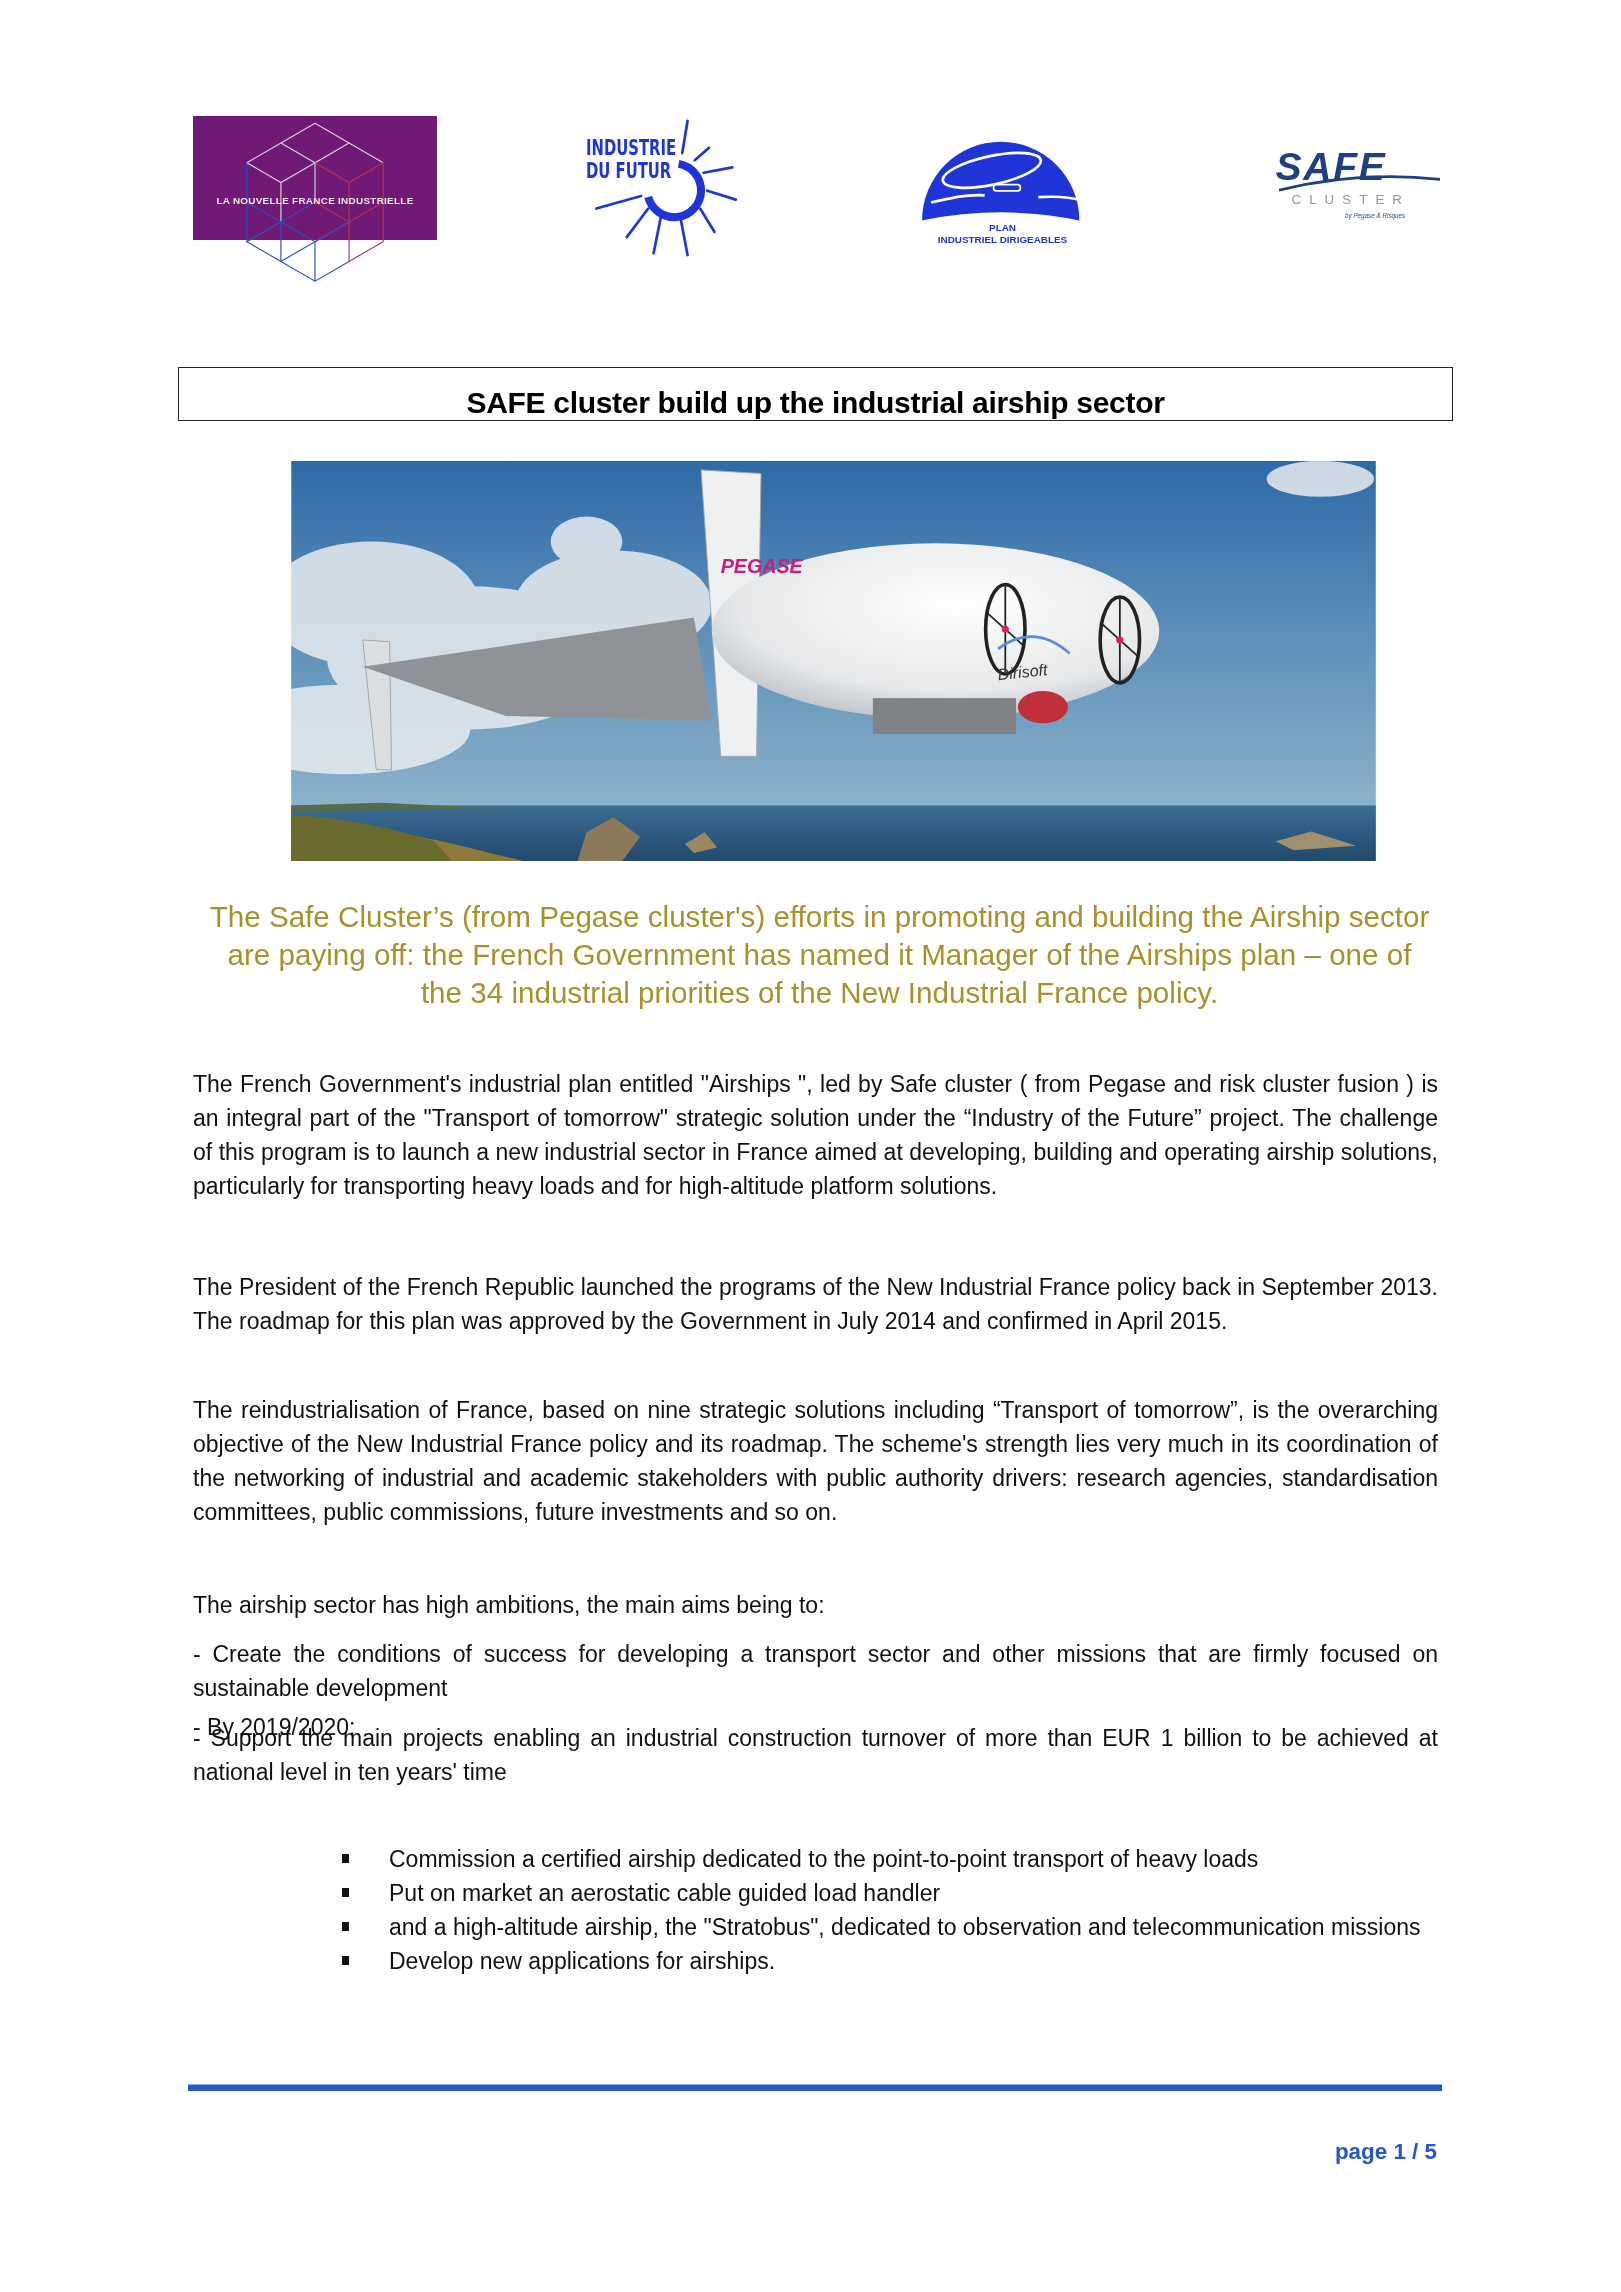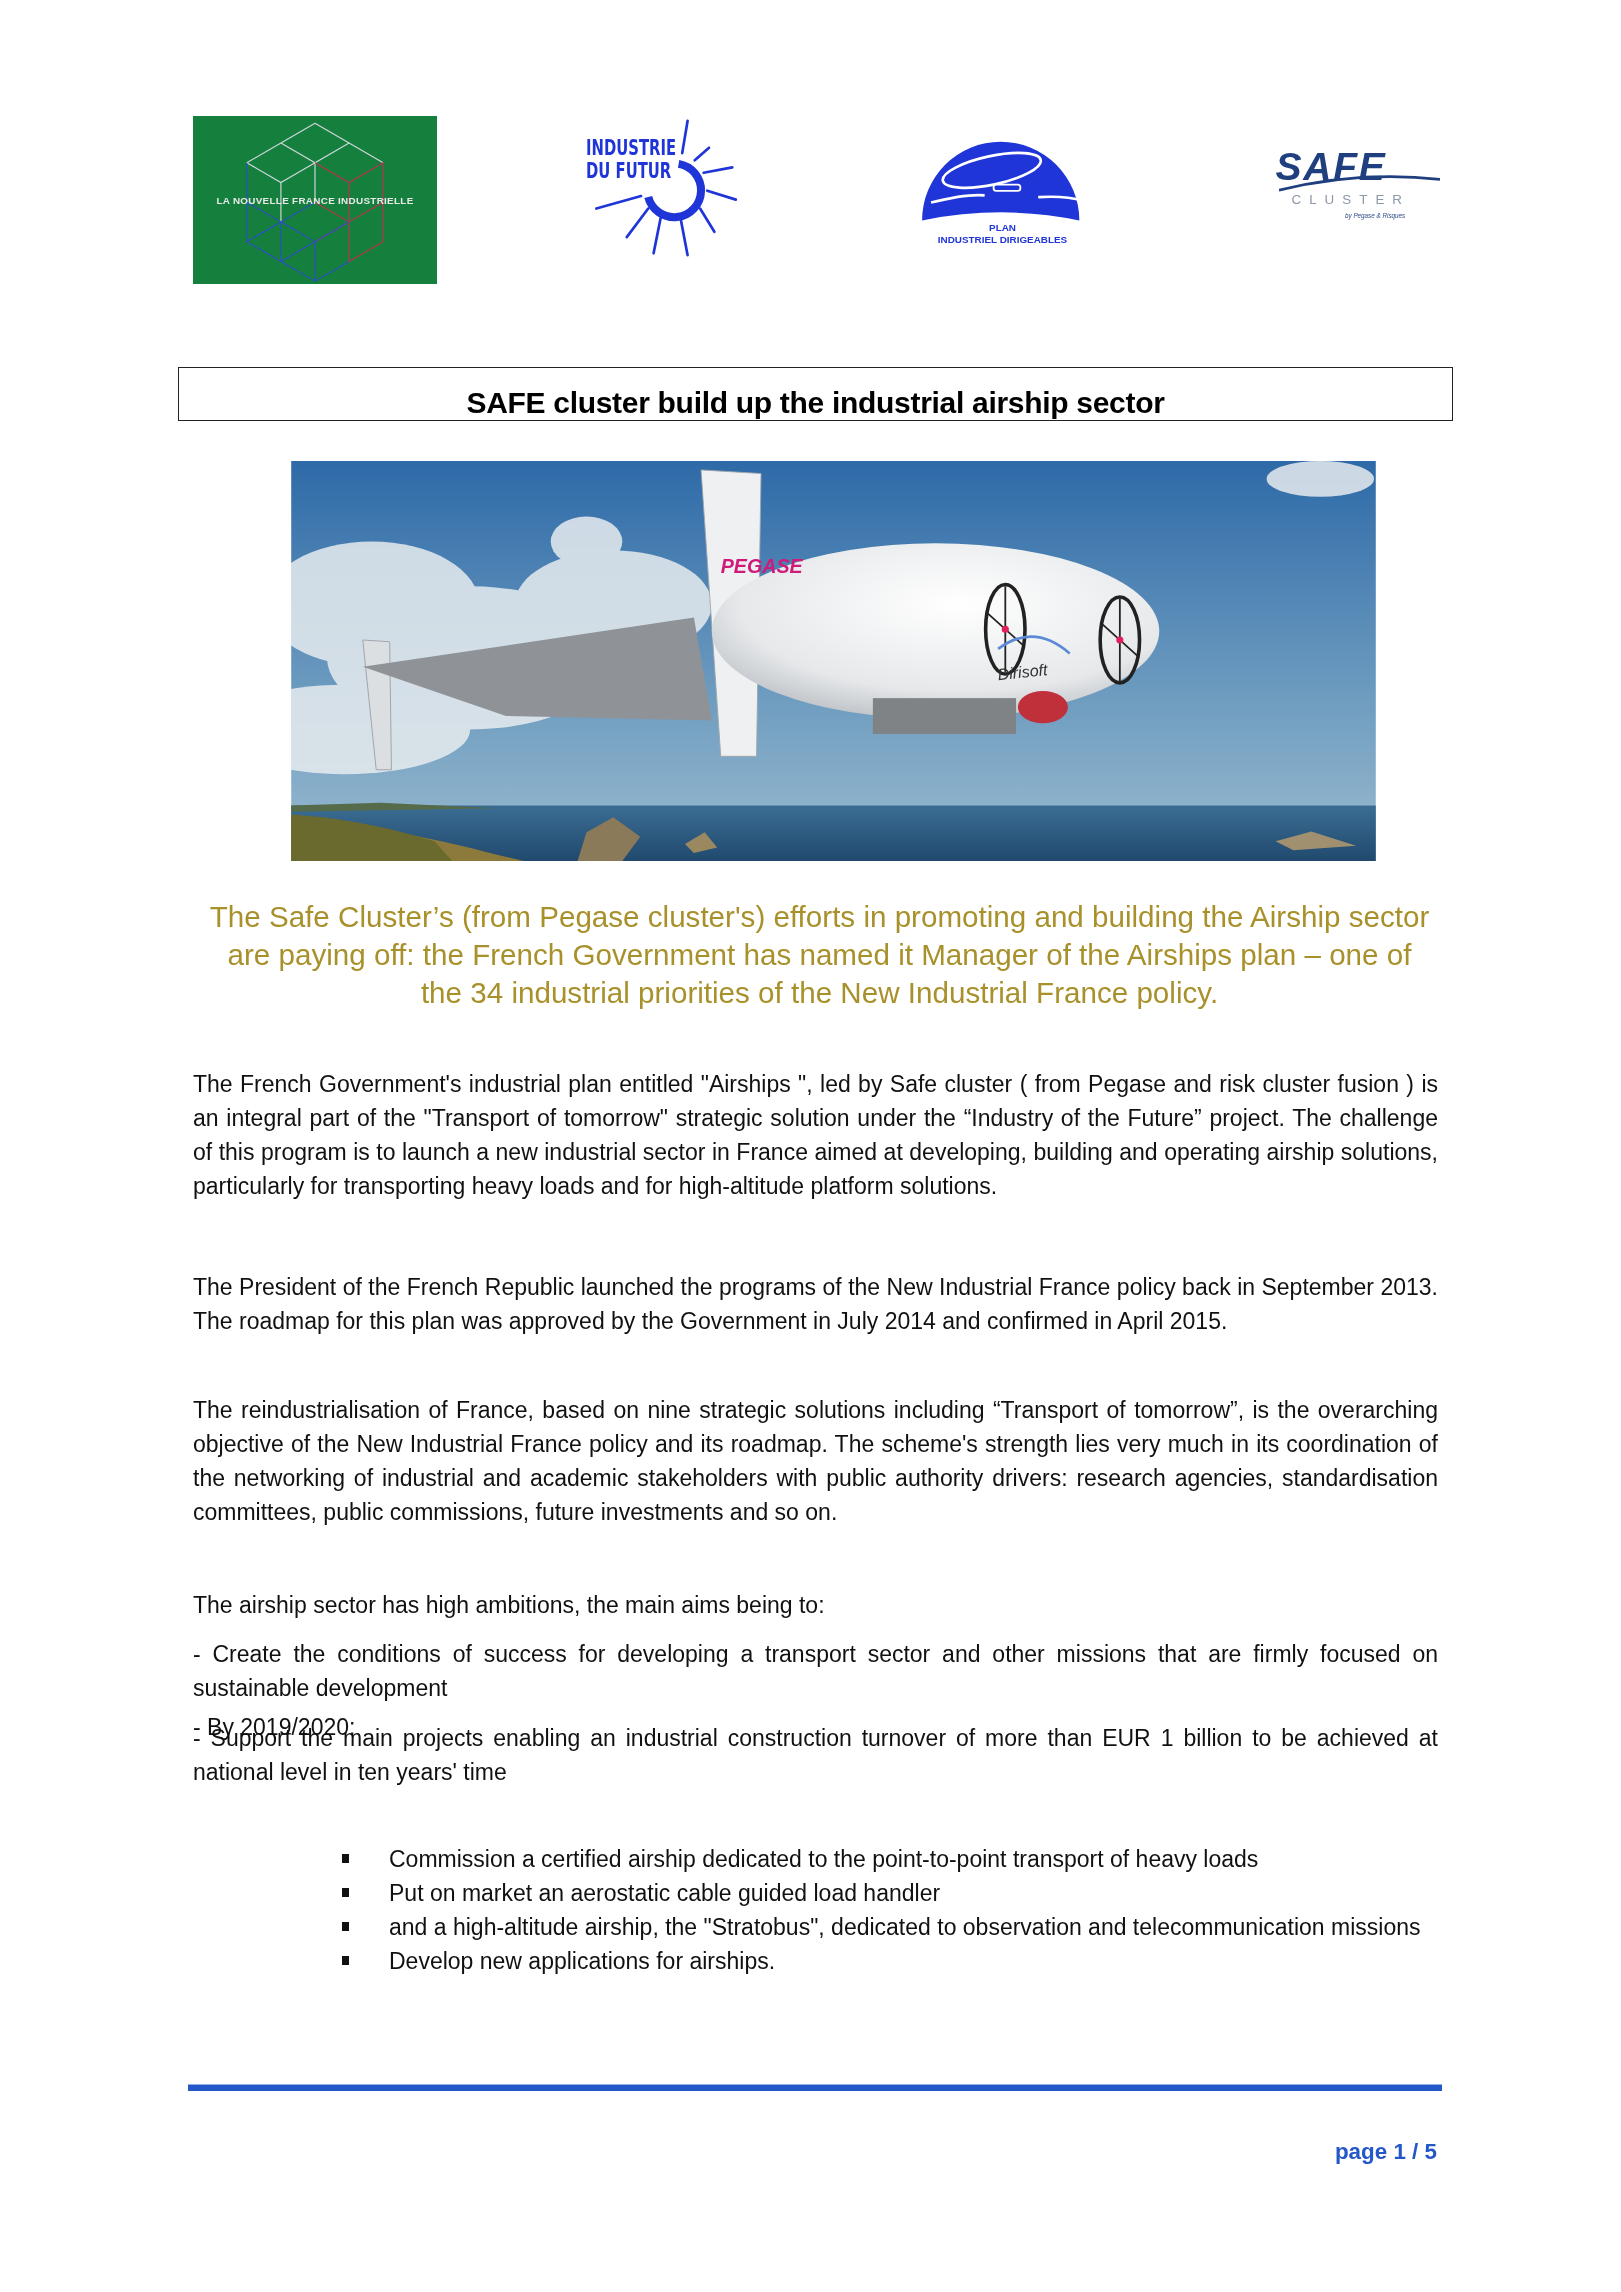--- a/index.html
+++ b/index.html
@@ -1,21 +1,21 @@
 <!DOCTYPE html>
 <html style="font-size:14.3px"><head>
 <meta charset="utf-8">
 <style>
   html, body { margin: 0; padding: 0; background: #ffffff; }
   body { width: 1621px; height: 2293px; position: relative; overflow: hidden;
          font-family: "Liberation Sans", sans-serif; color: #111; }
 
   
   .logo { position: absolute; }
-  #logo-nfi { left: 193px; top: 116px; width: 244px; height: 168px; background: #15803d; }
+  #logo-nfi { left: 193px; top: 116px; width: 244px; height: 124px; background: #701a75; }
   #logo-nfi svg { position: absolute; left: 0; top: 0; }
   #logo-nfi .caption { position: absolute; left: 0; right: 0; top: 79px; text-align: center;
       color: #e8e8e8; font-size: 9.9px; font-weight: bold; letter-spacing: 0.3px; }
 
   #logo-idf { left: 573px; top: 112px; width: 188px; height: 152px; }
   #logo-idf .t1, #logo-idf .t2 { position: absolute; left: 12.5px; color: #1f35d8; font-weight: bold;
       font-family: "DejaVu Sans", sans-serif; font-size: 20.6px; transform: scaleX(0.72);
       transform-origin: left; letter-spacing: 0; }
   #logo-idf .t1 { top: 24px; }
   #logo-idf .t2 { top: 47px; }

